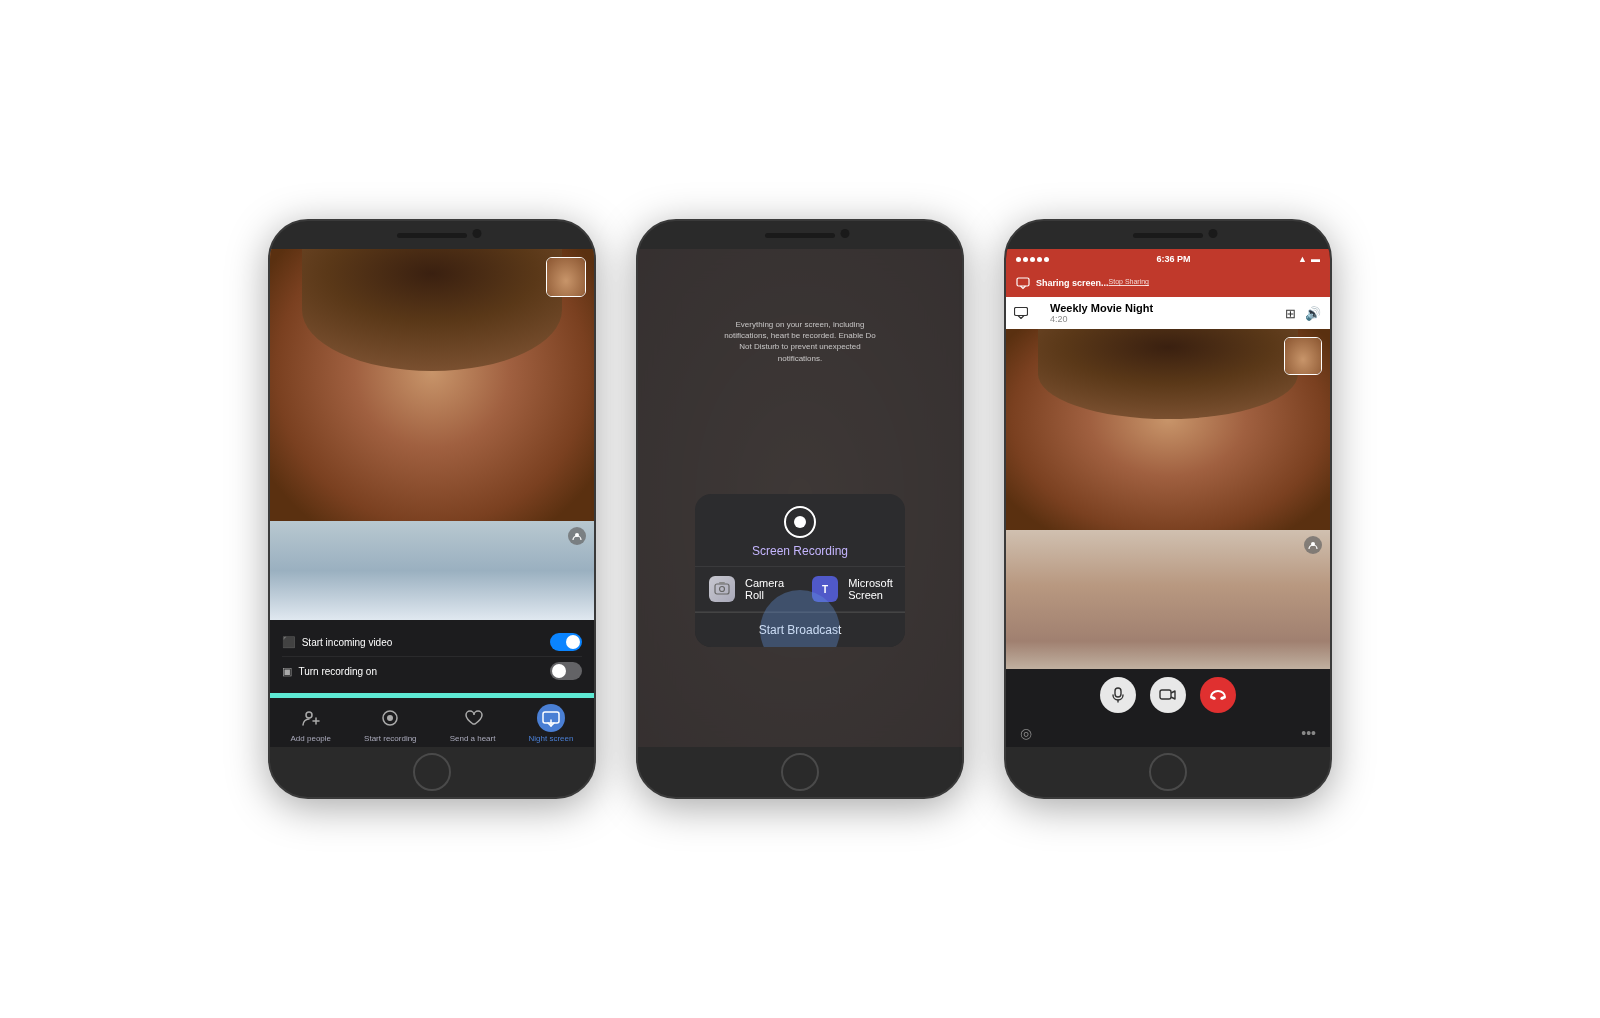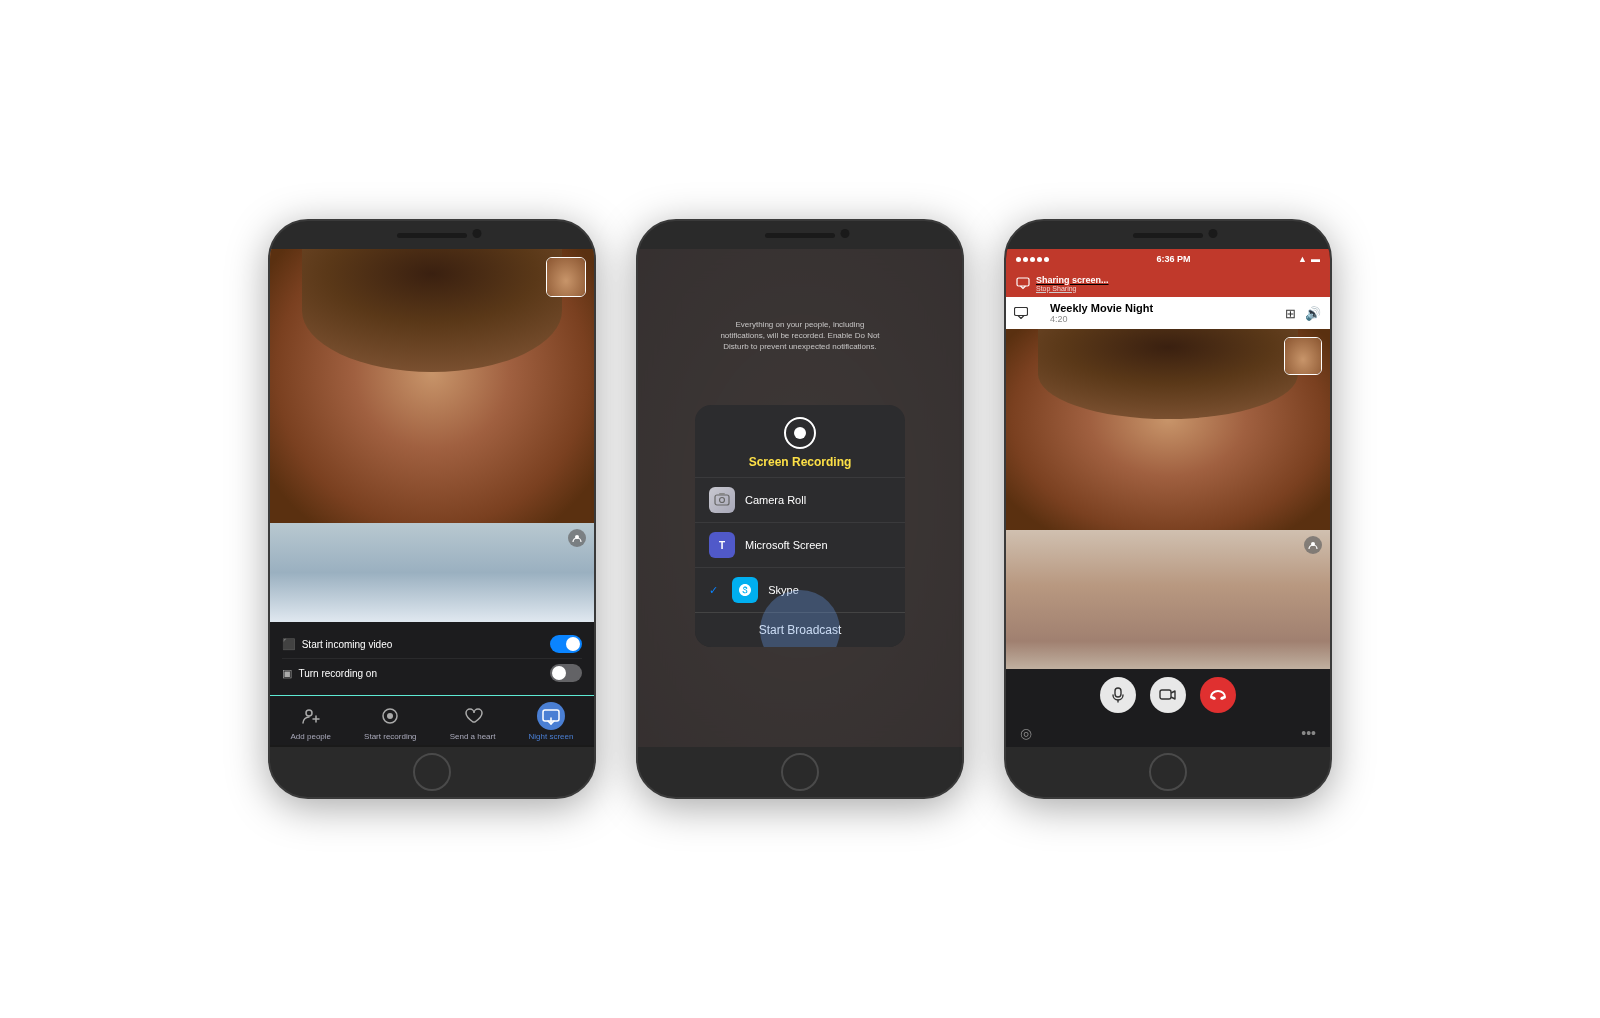--- a/index.html
+++ b/index.html
@@ -201,21 +201,21 @@
       background: white;
     }
     .toggle-on .toggle-knob { right: 2px; }
     .toggle-off .toggle-knob { left: 2px; }
     .phone1-bottom-nav {
       background: #1c1c1e;
       display: flex;
       justify-content: space-around;
       padding: 6px 4px 4px;
       flex-shrink: 0;
-      border-top: 1px solid #5eead4;
+      border-top: 5px solid #5eead4;
     }
     .nav-item {
       display: flex;
       flex-direction: column;
       align-items: center;
       gap: 2px;
       color: #aaaabb;
       font-size: 8px;
     }
     .nav-icon {
@@ -290,27 +290,26 @@
       justify-content: center;
       margin-bottom: 6px;
     }
     .record-dot {
       width: 12px;
       height: 12px;
       border-radius: 50%;
       background: white;
     }
     .popup-title {
-      color: #fde047;
+      color: #c4b5fd;
       font-size: 12px;
-      font-weight: 700;
+      font-weight: 400;
     }
     .popup-options {
       display: flex;
-      flex-direction: column;
     }
     .popup-option {
       display: flex;
       align-items: center;
       gap: 10px;
       padding: 9px 14px;
       border-bottom: 1px solid #3a3a3c;
       color: white;
       font-size: 11px;
     }
@@ -410,22 +409,21 @@
       background: #c0392b;
       height: 28px;
       display: flex;
       align-items: center;
       padding: 0 10px;
       gap: 6px;
       flex-shrink: 0;
     }
     .sharing-text {
       display: flex;
-      flex-direction: column;
-      text-decoration: underline;
+      flex-direction: row;
     }
     .sharing-title {
       color: white;
       font-size: 9px;
       font-weight: 600;
     }
     .sharing-stop {
       color: rgba(255,255,255,0.8);
       font-size: 7px;
       text-decoration: underline;
@@ -652,21 +650,21 @@
 
   <div class="phone">
     <div class="phone-top-bar">
       <div class="phone-speaker"></div>
       <div class="phone-camera-dot"></div>
     </div>
     <div class="phone-screen">
       <div class="phone2-screen">
         <div class="phone2-bg"></div>
         <div class="phone2-blur-overlay"></div>
-        <div class="phone2-hint-text">Everything on your people, including notifications, will be recorded. Enable Do Not Disturb to prevent unexpected notifications.</div>
+        <div class="phone2-hint-text">Everything on your screen, including notifications, heart be recorded. Enable Do Not Disturb to prevent unexpected notifications.</div>
 
         <div class="broadcast-popup">
 
           <div class="popup-header">
             <div class="record-icon-circle">
               <div class="record-dot"></div>
             </div>
             <span class="popup-title">Screen Recording</span>
           </div>
 

